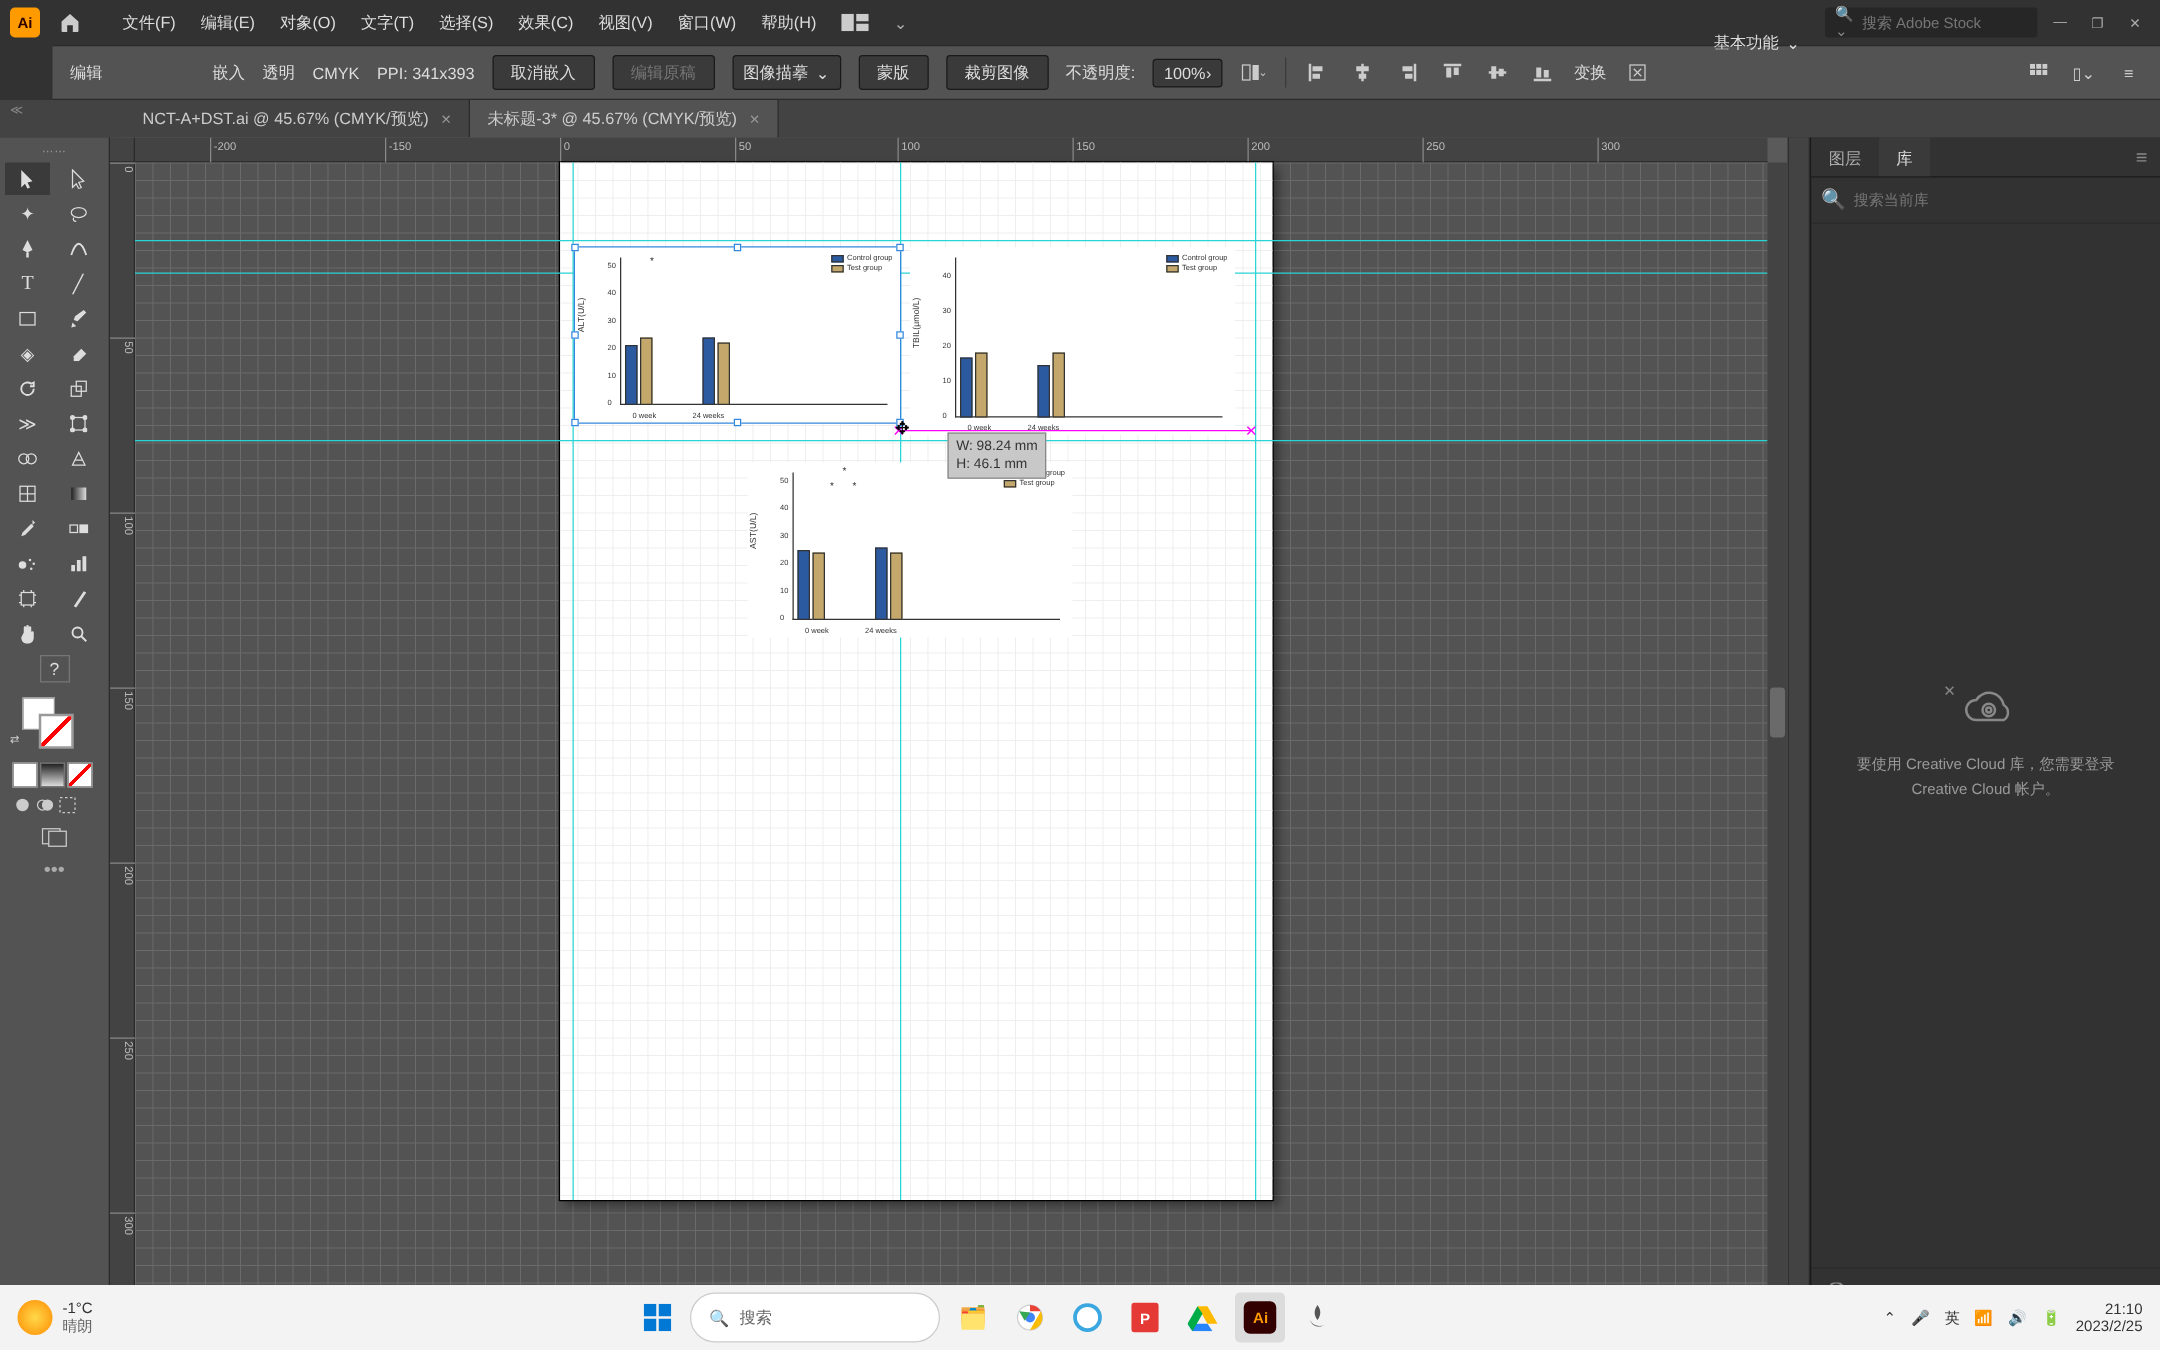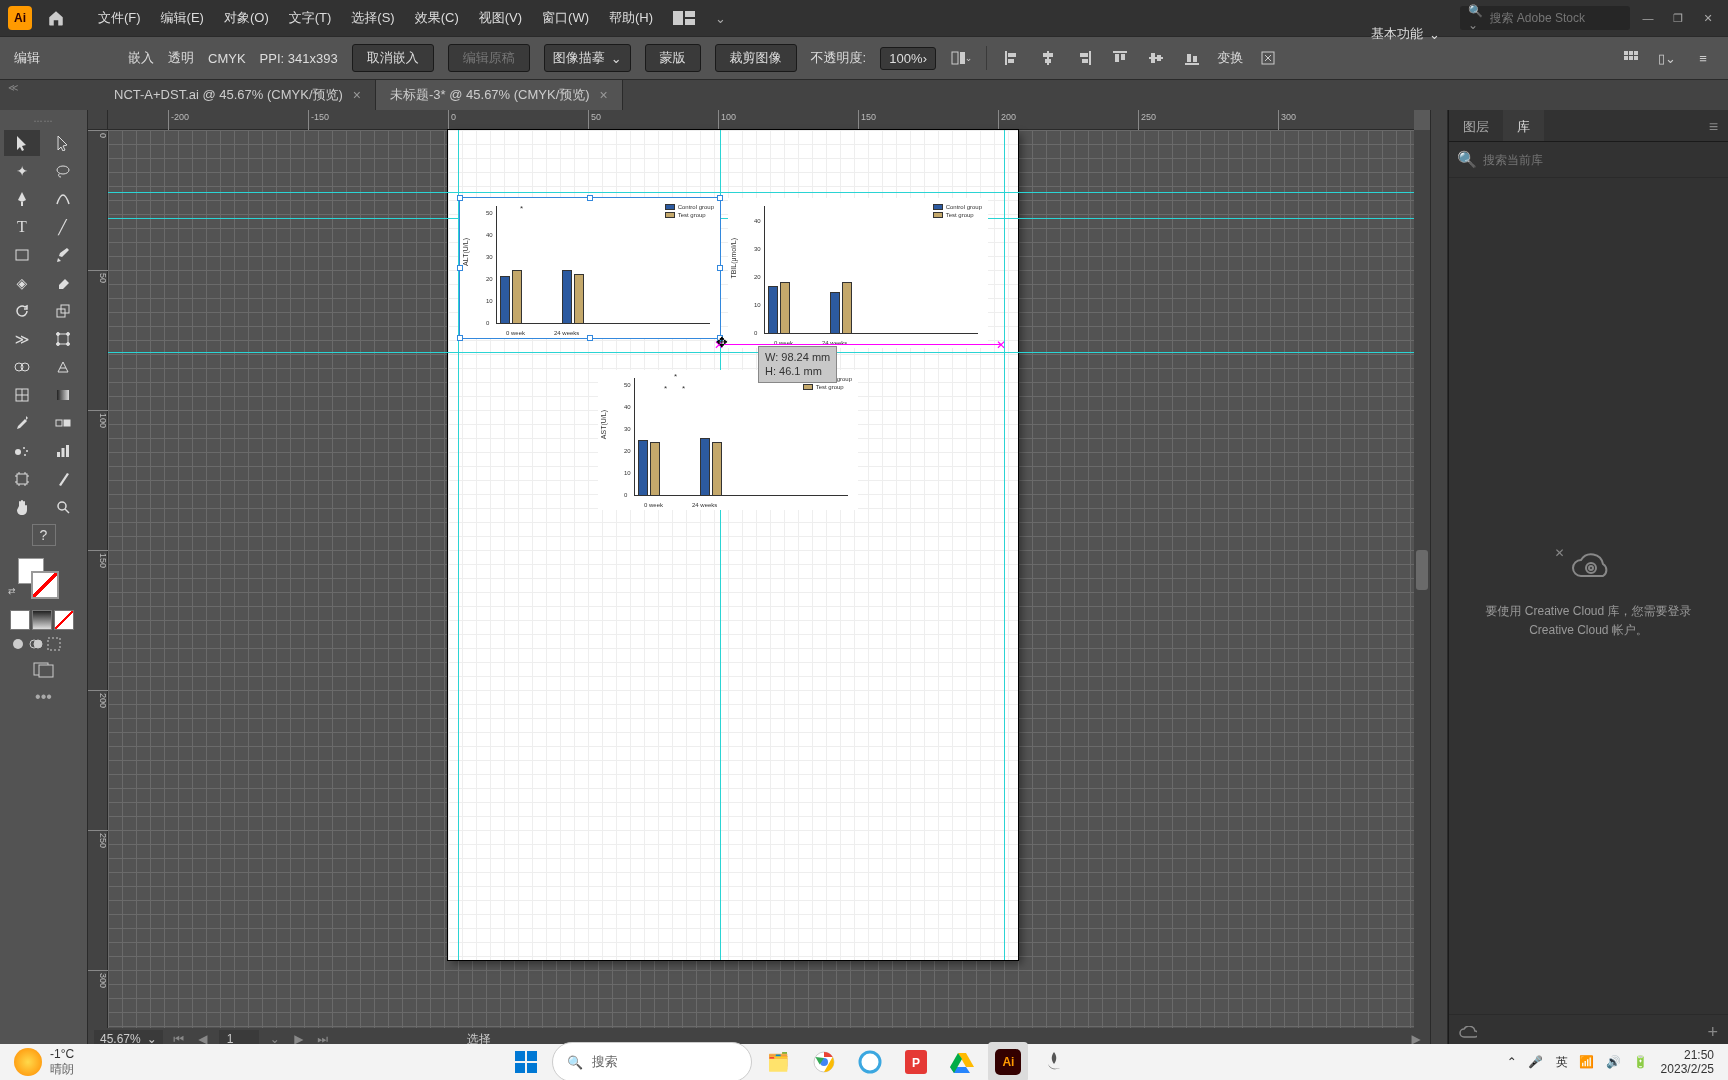--- a/index.html
+++ b/index.html
@@ -10,21 +10,21 @@
 .menubar .logo { width: 24px; height: 24px; background: #ff9a00; border-radius: 4px; display: flex; align-items: center; justify-content: center; color: #2d0000; font-weight: bold; font-size: 12px; margin-right: 12px; }
 .menubar .home { width: 24px; height: 24px; margin-right: 20px; display:flex; align-items:center; justify-content:center; }
 .menubar .menu-item { padding: 0 10px; cursor: pointer; }
 .menubar .spacer { flex: 1; }
 .menubar .workspace { padding: 0 12px; display:flex; align-items:center; gap:6px;margin-top:32px; }
 .menubar .search-box { display:flex; align-items:center; background:#262626; border-radius:3px; padding:2px 8px; width:170px; height:24px; margin-left:8px;}
 .menubar .search-box input { background:transparent; border:none; color:#888; font-size:12px; width:100%; outline:none;}
 .menubar .win-btn { width: 24px; height: 20px; margin-left: 6px; display:flex; align-items:center; justify-content:center; color:#aaa; font-size:11px;}
 
 
-.controlbar { height: 44px; background: #535353; display: flex; align-items: center; padding: 0 14px; color: #ddd; font-size: 13px; gap: 14px; border-top:1px solid #2a2a2a; border-bottom:1px solid #2a2a2a;}
+.controlbar { height: 44px; background: #535353; display: flex; align-items: center; padding: 0 14px; color: #ddd; font-size: 13px; gap: 14px; border-top:1px solid #2a2a2a; border-bottom:1px solid #2a2a2a;margin-left:42px;}
 .controlbar .lbl { color:#ddd; }
 .controlbar .btn { background:#3a3a3a; border:1px solid #1a1a1a; padding:4px 14px; border-radius:3px; font-size:13px; color:#ddd;}
 .controlbar .btn.disabled { color:#777; }
 .controlbar .dropdown { background:#3a3a3a; border:1px solid #1a1a1a; padding:4px 8px; border-radius:3px; display:flex; align-items:center; gap:6px;}
 .controlbar .field { background:#3a3a3a; border:1px solid #1a1a1a; padding:3px 8px; border-radius:3px; width:56px; font-size:13px; color:#ddd; display:flex; align-items:center; justify-content:space-between;}
 .controlbar .icon-btn { width:22px; height:22px; display:flex; align-items:center; justify-content:center; color:#ccc;}
 .controlbar .sep { width:1px; height:24px; background:#3a3a3a; }
 
 
 .doctabs { height: 30px; background: #434343; display: flex; align-items: flex-end; padding-left: 100px; color:#ccc; font-size:13px; }
@@ -117,21 +117,21 @@
 .scroll-h{position:absolute; left:20px; right:16px; bottom:0; height:16px; background:#434343;}
 .scroll-h .thumb{position:absolute; top:2px; bottom:2px; left:620px; width:280px; background:#6a6a6a; border-radius:3px;}
 
 
 .status{position:absolute; left:88px; right:298px; bottom:30px; height:22px; background:#434343; display:flex; align-items:center; color:#ccc; font-size:12px; padding:0 6px; gap:8px;}
 .status .zoom{background:#3a3a3a; padding:2px 6px; display:flex; align-items:center; gap:6px;}
 .status .nav-btn{width:16px; height:16px; display:flex; align-items:center; justify-content:center; color:#888;}
 .status .page{background:#3a3a3a; padding:2px 8px; width:40px;}
 
 
-.taskbar{position:absolute; bottom:0; left:0; right:0; height:36px; background:#f3f3f3; display:flex; align-items:center; padding:0 14px; gap:10px;}
+.taskbar{position:absolute; bottom:0; left:0; right:0; height:52px; background:#f3f3f3; display:flex; align-items:center; padding:0 14px; gap:10px;}
 .taskbar .weather{display:flex; align-items:center; gap:8px; font-size:12px; color:#333;}
 .taskbar .weather .sun{width:28px; height:28px; background:radial-gradient(circle,#ffd94a,#ff8a00); border-radius:50%;}
 .taskbar .center{flex:1; display:flex; justify-content:center; gap:6px;}
 .taskbar .search-pill{display:flex; align-items:center; gap:8px; background:#fff; border:1px solid #ccc; border-radius:22px; padding:6px 14px; width:200px; font-size:13px; color:#666;}
 .taskbar .ticon{width:40px; height:40px; display:flex; align-items:center; justify-content:center; border-radius:4px; font-size:18px;}
 .taskbar .ticon.active{background:#dcdcdc;}
 .taskbar .tray{display:flex; align-items:center; gap:12px; font-size:12px; color:#333;}
 .taskbar .clock{text-align:right; line-height:1.2;}
 
 svg{display:block;}
@@ -751,17 +751,17 @@
       </div>
   </div>
   <div class="tray">
     <span>⌃</span>
     <span>🎤</span>
     <span>英</span>
     <span>📶</span>
     <span>🔊</span>
     <span>🔋</span>
     <div class="clock">
-      <div>21:50</div>
+      <div>21:10</div>
       <div>2023/2/25</div>
     </div>
   </div>
 </div>
 
 </body></html>

